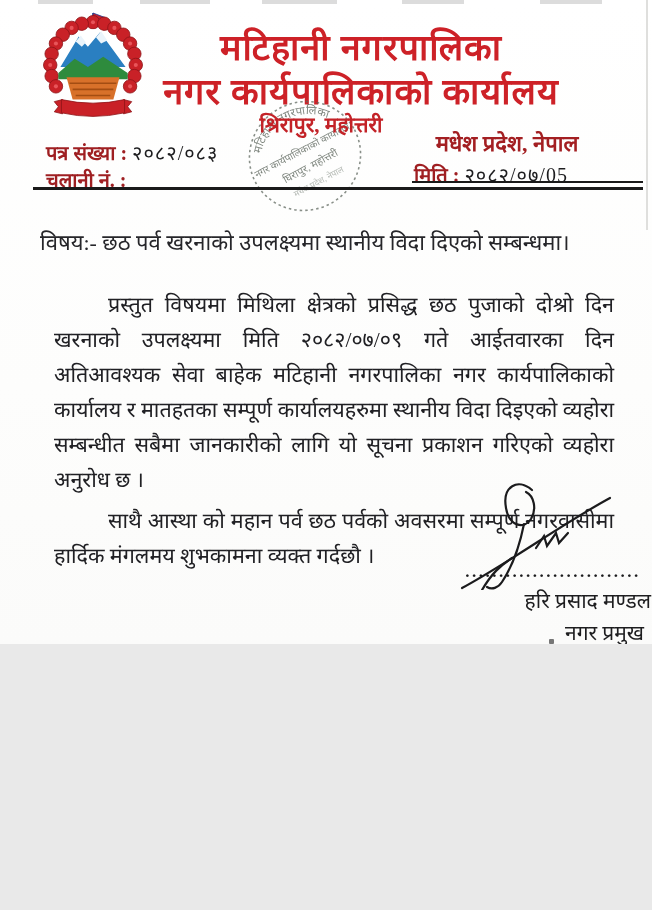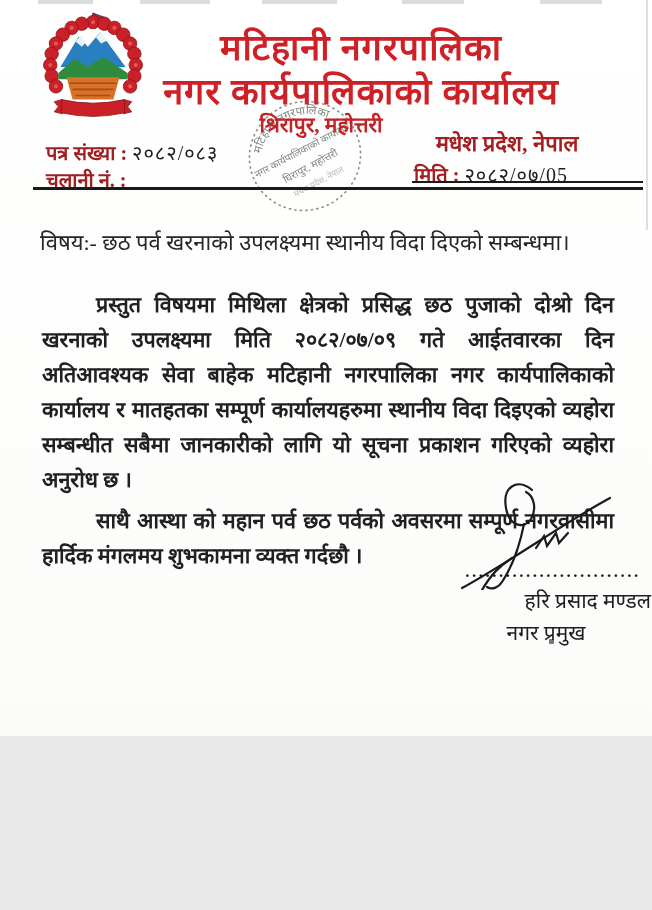--- a/index.html
+++ b/index.html
@@ -1,17 +1,17 @@
 <!DOCTYPE html>
 <html><head>
 <meta charset="utf-8">
 <style>
   html,body{margin:0;padding:0;background:#e9e9e9;}
   .page{
-    position:relative;width:652px;height:736px;margin:0 auto;
+    position:relative;width:652px;height:644px;margin:0 auto;
     background:linear-gradient(180deg,#ffffff 0%,#fdfdfc 60%,#fbfbfa 100%);
     font-family:"Liberation Serif", serif;color:#222;overflow:hidden;
     box-shadow:0 0 4px rgba(0,0,0,.25);
   }
   
   .scan-dash{position:absolute;top:0;height:4px;background:#bfbfbf;opacity:.55;}
   .scan-edge{position:absolute;top:0;right:4px;width:2px;height:230px;background:#d7d7d5;opacity:.8;}
   .scan-speck{position:absolute;left:549px;top:639px;width:5px;height:5px;background:#555;border-radius:1px;opacity:.8;}
 
   
@@ -33,29 +33,29 @@
 
   
   .stamp{position:absolute;left:240px;top:95px;width:130px;height:122px;z-index:2;
     transform:rotate(-28deg);opacity:.72;}
 
   
   .subject{position:absolute;left:40px;right:30px;top:226px;text-align:left;
     font-size:22px;color:#26262a;}
   .body-text{position:absolute;left:42px;right:38px;top:288px;
     font-size:21.5px;line-height:35px;color:#202024;text-align:justify;}
-  .body-text p{margin:0 0 6px 0;text-indent:54px;font-weight:bold;}
+  .body-text p{margin:0 0 6px 12px;text-indent:54px;}
 
   
   .sig-scribble{position:absolute;left:440px;top:478px;width:185px;height:112px;}
   .sig-dots{position:absolute;left:460px;width:186px;top:562px;text-align:center;
     font-size:17px;font-weight:bold;letter-spacing:2.5px;color:#1b1b1d;}
   .sig-name{position:absolute;left:455px;width:196px;top:586px;text-align:right;
     font-size:21px;color:#1d1d1f;}
-  .sig-title{position:absolute;left:448px;width:196px;top:618px;text-align:center;
+  .sig-title{position:absolute;left:448px;width:196px;top:618px;text-align:right;
     font-size:21px;color:#1d1d1f;}
 </style>
 </head>
 <body>
 
 <div class="page">
 
   <div class="scan-dash" style="left:38px;width:55px;"></div>
   <div class="scan-dash" style="left:140px;width:70px;"></div>
   <div class="scan-dash" style="left:262px;width:75px;"></div>

